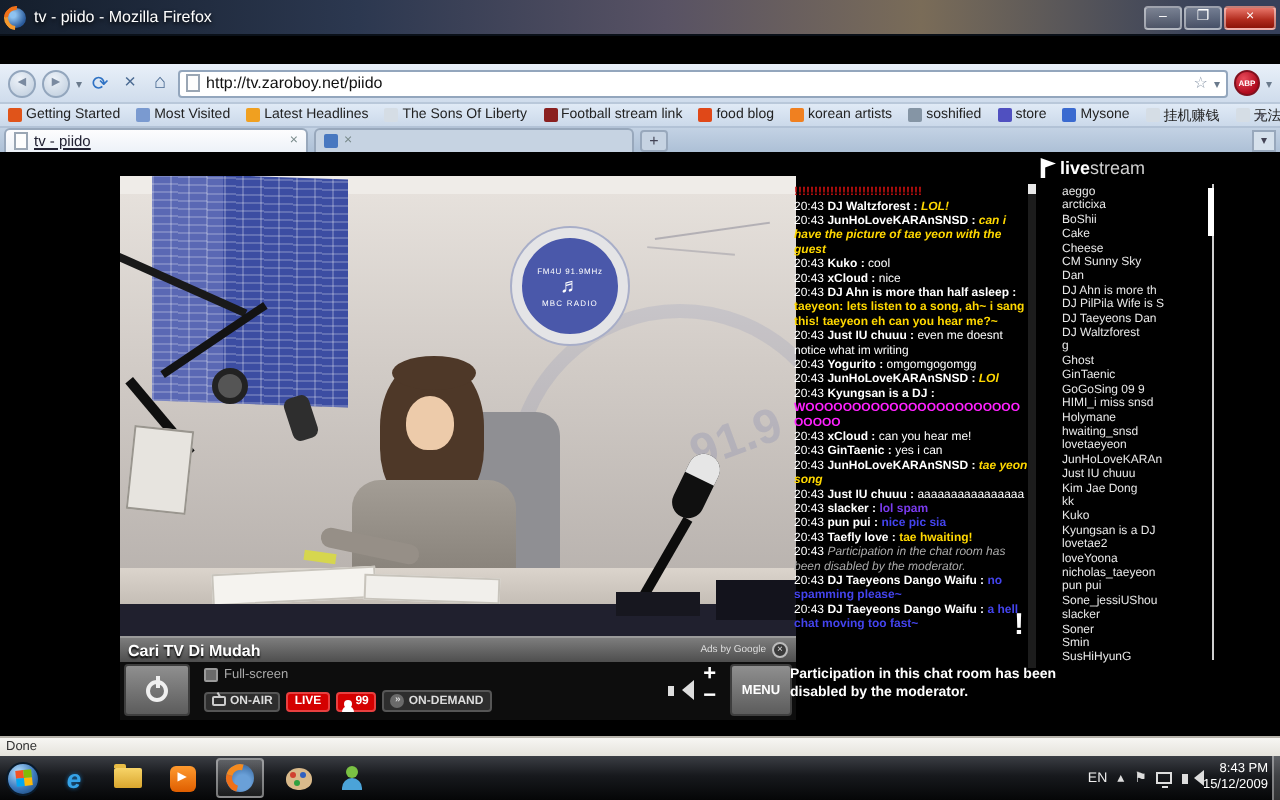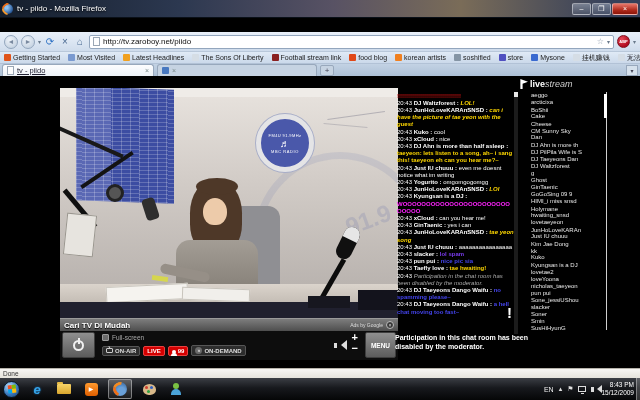--- a/index.html
+++ b/index.html
@@ -77,21 +77,21 @@
     background:#c6d3e2;color:#445;font-size:8px;line-height:9px;text-align:center;}
   .tablist{margin-left:auto;margin-right:2px;width:12px;height:11px;border:1px solid #98a8bc;
     background:#d6e1ec;color:#445;font-size:6px;line-height:10px;text-align:center;}
 
   
   .content{position:absolute;left:0;top:76px;width:640px;height:292px;background:#000;overflow:hidden;}
   .channel{position:absolute;left:80px;top:12px;font-size:7.5px;color:#e8e8e8;}
   .brand{position:absolute;left:519px;top:3px;display:flex;align-items:center;color:#fff;}
   .ls-flag{width:9px;height:10px;margin-right:2px;background:#fff;
     clip-path:polygon(15% 0,100% 28%,40% 48%,40% 100%,15% 100%);}
-  .brand b{font-size:9px;} .brand span{font-size:9px;color:#cfcfcf;font-style:italic;}
+  .brand b{font-size:9px;} .brand span{font-size:9px;color:#cfcfcf;}
 
   
   .video{position:absolute;left:60px;top:12px;width:338px;height:230px;overflow:hidden;
     background:linear-gradient(180deg,#e8e3de 0%,#d2ccc7 40%,#b2aca8 100%);}
   .video *{position:absolute;}
   .v-ceiling{left:0;top:0;width:338px;height:9px;background:#efece8;}
   .v-banner{left:16px;top:0;width:98px;height:114px;
     background:linear-gradient(90deg,#5a68b4 0 36%,#3c4da2 36%);
     background-blend-mode:normal;transform:skewY(2deg);}
   .v-banner::before{content:"";position:absolute;inset:0;

